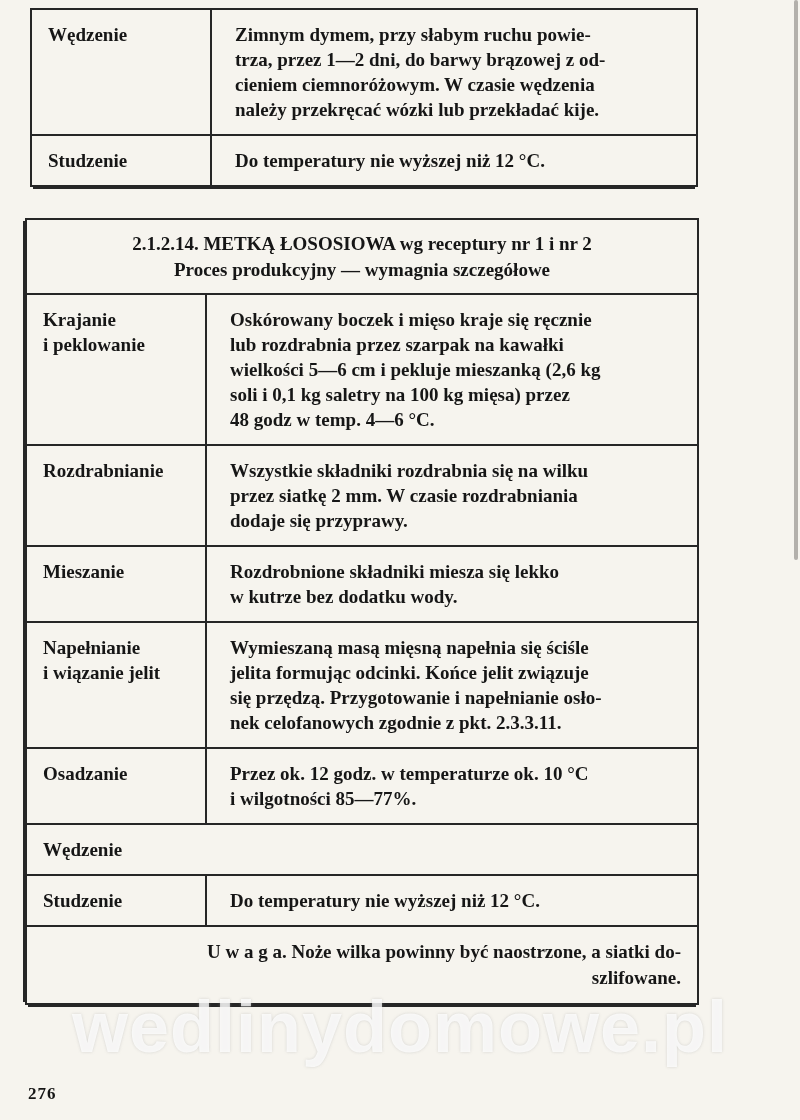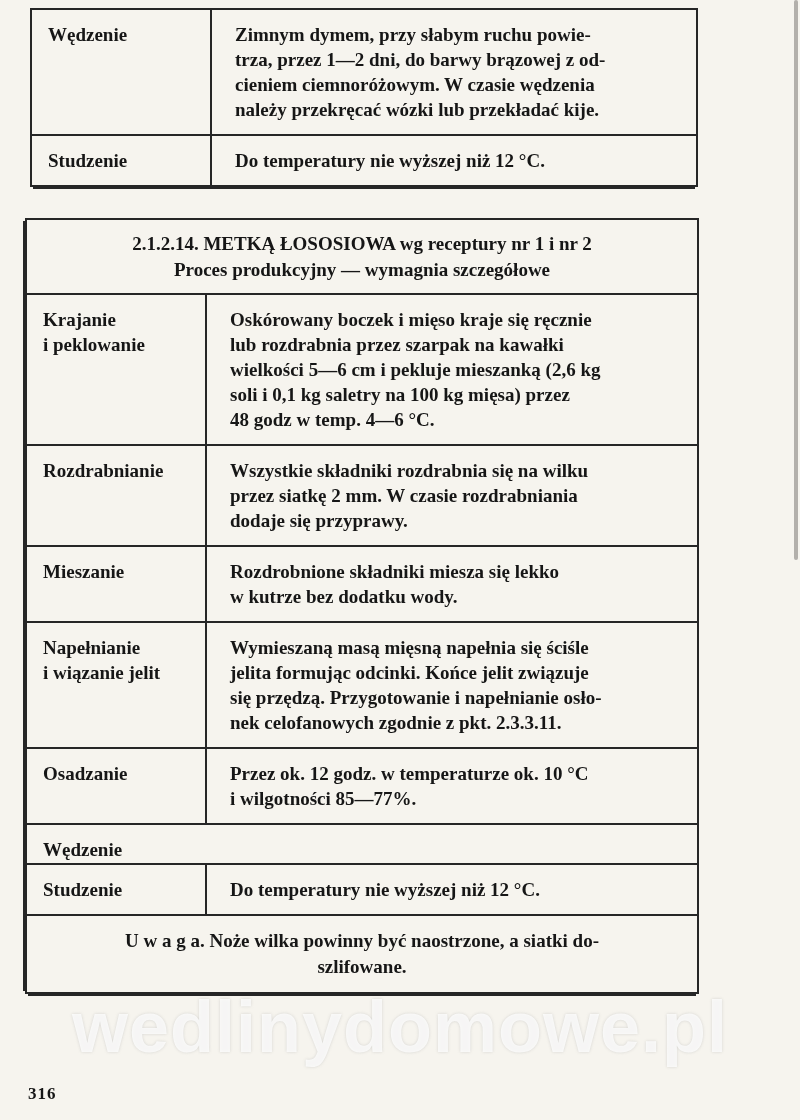--- a/index.html
+++ b/index.html
@@ -32,40 +32,40 @@
     text-align: center;
     font-weight: bold;
     font-size: 19px;
     line-height: 26px;
   }
   .trow { display: flex; border-top: 2px solid #262626; }
   .tbl-top .trow:first-child { border-top: none; }
   .tlabel {
     flex: 0 0 178px;
     width: 178px;
-    padding: 12px 6px 1px 16px;
+    padding: 12px 6px 12px 16px;
     font-size: 19px;
     line-height: 25px;
     white-space: pre-line;
   }
   .ttext {
     flex: 1;
     border-left: 2px solid #262626;
     padding: 12px 14px 12px 23px;
     font-size: 19px;
     line-height: 25px;
     white-space: pre-line;
   }
   .tnote {
     border-top: 2px solid #262626;
     padding: 12px 16px;
     font-size: 19px;
     line-height: 26px;
     white-space: pre-line;
-    text-align: center;
+    text-align: right;
   }
   .pageno {
     position: absolute;
     left: 28px; top: 1084px;
     font-size: 17px;
     font-weight: bold;
     letter-spacing: 1px;
   }
   .watermark {
     position: absolute;
@@ -152,19 +152,19 @@
     </div>
     <div class="trow">
       <div class="tlabel">Studzenie</div>
       <div class="ttext">Do temperatury nie wyższej niż 12 °C.</div>
     </div>
 
     <div class="tnote">U w a g a. Noże wilka powinny być naostrzone, a siatki do-
 szlifowane.</div>
   </div>
 
-  <div class="pageno">316</div>
+  <div class="pageno">276</div>
 
   <div class="watermark">wedlinydomowe.pl</div>
 
   <div class="scan-edge"></div>
 
 </div>
 
 </body></html>

